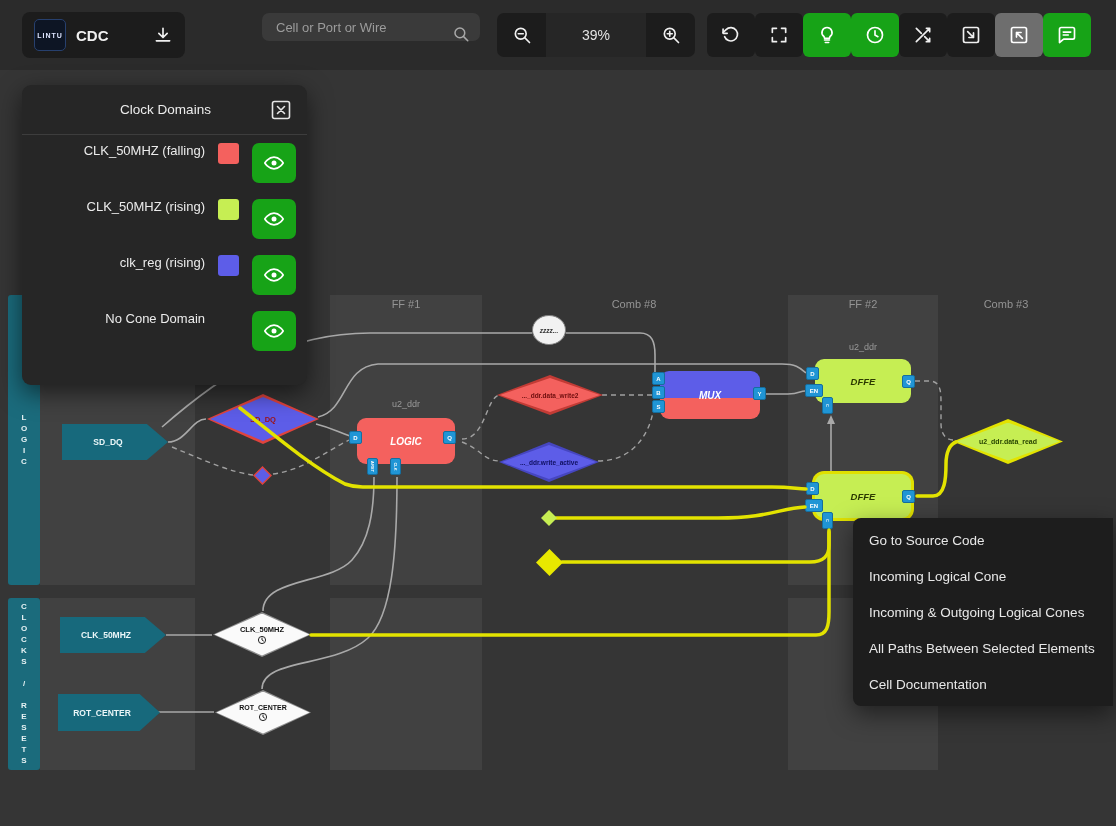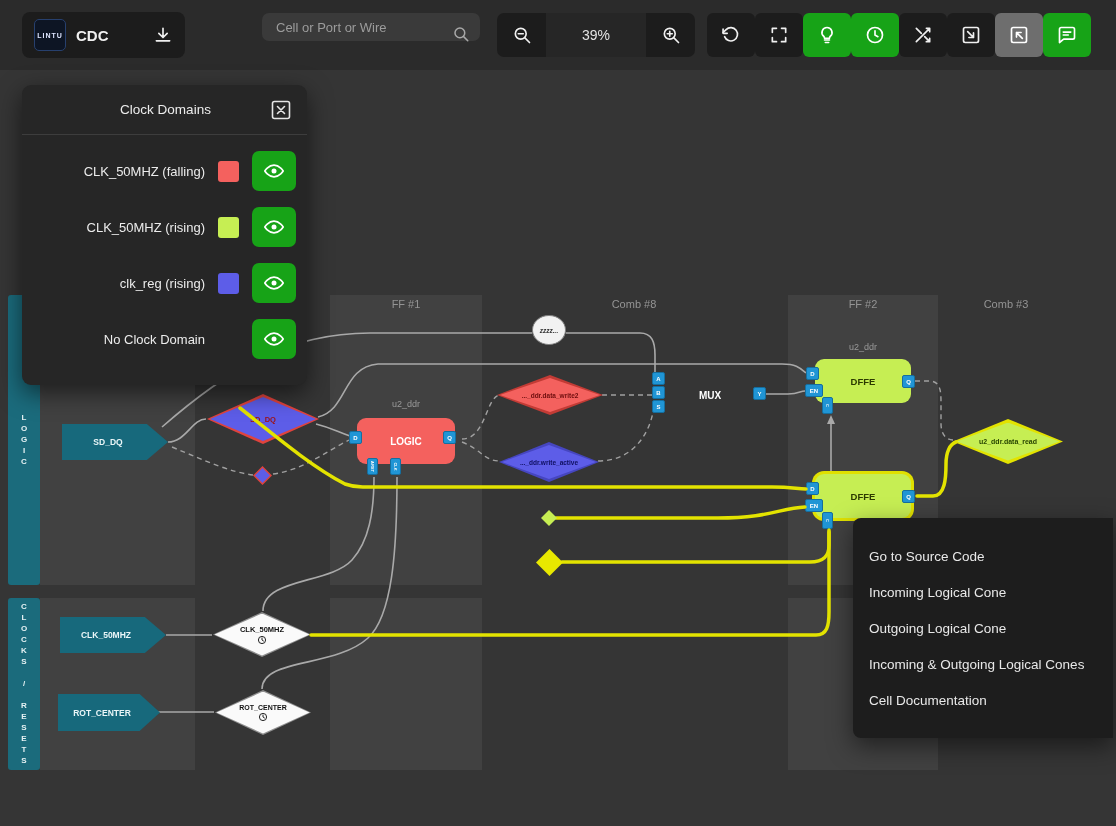--- a/index.html
+++ b/index.html
@@ -26,21 +26,21 @@
   .btnrow { position:absolute; left:707px; top:13px; display:flex; }
   .btn { width:48px; height:44px; background:#1c1c1c; border-radius:6px; display:flex; align-items:center; justify-content:center; }
   .btn.green { background:#17a317; }
   .btn.gray { background:#6e6e6e; }
 
   
   #cd-panel { position:absolute; left:22px; top:85px; width:285px; height:300px; background:#262626;
     border-radius:9px; box-shadow:0 8px 24px rgba(0,0,0,.55); z-index:50; }
   #cd-panel .title-row { height:50px; display:flex; align-items:center; padding:0 14px; border-bottom:1px solid #3d3d3d; }
   #cd-panel .title { flex:1; text-align:center; color:#ececec; font-size:13.5px; padding-left:26px; }
-  .cd-row { height:56px; display:flex; align-items:center; justify-content:flex-end; gap:13px; padding-right:11px; }
+  .cd-row { height:56px; display:flex; justify-content:flex-end; gap:13px; padding-right:11px; }
   .cd-label { color:#ececec; font-size:13px; }
   .sw { width:21px; height:21px; border-radius:3px; }
   .sw0 { background:#f4615e; } .sw1 { background:#c6ee53; } .sw2 { background:#5d5de8; }
   .sw.empty { visibility:hidden; }
   .eye-btn { width:44px; height:40px; border-radius:7px; background:#17a317; display:flex; align-items:center; justify-content:center; }
 
   
   #canvas { position:absolute; inset:0; }
   .col { position:absolute; background:#414141; z-index:1; }
   .lane { position:absolute; width:32px; background:#1b6b7c; border-radius:3px; z-index:1;
@@ -57,38 +57,38 @@
     display:flex; align-items:center; justify-content:center; }
   .port span { color:#eaf6f8; font-weight:bold; font-size:8.5px; padding-right:14px; }
 
   .dia { position:absolute; z-index:3; }
   .dia .outer { position:absolute; inset:0; clip-path:polygon(50% 0,100% 50%,50% 100%,0 50%); }
   .dia .inner { position:absolute; inset:3px; clip-path:polygon(50% 0,100% 50%,50% 100%,0 50%);
     display:flex; flex-direction:column; align-items:center; justify-content:center; gap:1px; }
   .dia span { font-weight:bold; }
 
   .cell { position:absolute; border-radius:9px; display:flex; align-items:center; justify-content:center; z-index:3; }
-  .cell span { font-weight:bold; }
+  .cell span { font-style:italic; font-weight:bold; }
 
   .pin { position:absolute; width:13px; height:13px; background:#2095d5; border:1px solid #156e9e;
     border-radius:2px; color:#fff; font-size:6px; font-weight:bold; display:flex; align-items:center;
     justify-content:center; z-index:4; }
   .pin.wide { width:18px; }
   .pin.v { width:11px; height:17px; }
   .pin.v span { transform:rotate(90deg); font-size:4px; white-space:nowrap; }
 
   .mini-dia { position:absolute; clip-path:polygon(50% 0,100% 50%,50% 100%,0 50%); z-index:5; }
 
   .zz { position:absolute; width:34px; height:30px; background:#f2f2f2; border:1.5px solid #808080;
     border-radius:50%; display:flex; align-items:center; justify-content:center; z-index:3; }
   .zz span { font-style:italic; font-weight:bold; font-size:6.5px; color:#333; }
 
   
   #ctx-menu { position:absolute; left:853px; top:518px; width:260px; background:#1d1d1d;
-    border-radius:8px 0 0 8px; padding:20px 0; z-index:60; box-shadow:0 8px 24px rgba(0,0,0,.5); }
+    border-radius:8px 0 0 8px; padding:4px 0; z-index:60; box-shadow:0 8px 24px rgba(0,0,0,.5); }
   .ctx-item { height:36px; display:flex; align-items:center; padding-left:16px; color:#e8e8e8; font-size:13.5px; }
 </style>
 </head>
 <body>
 
 <div id="canvas">
 
   <div class="lane" style="left:8px;top:295px;height:290px">
       <span>LOGIC</span>
     </div>
@@ -179,21 +179,21 @@
       <span style="color:#6e0e0e;font-size:6.5px">..._ddr.data_write2</span>
     </div>
   </div>
   <div class="dia" style="left:499px;top:442px;width:100px;height:40px">
     <div class="outer" style="background:#4646c0"></div>
     <div class="inner" style="background:#5d5de8">
       <span style="color:#0f0f60;font-size:6.5px">..._ddr.write_active</span>
     </div>
   </div>
 
-  <div class="cell" style="left:660px;top:371px;width:100px;height:48px;overflow:hidden;flex-direction:row;align-items:stretch;justify-content:flex-start">
+  <div class="cell" style="left:660px;top:371px;width:100px;height:48px;overflow:hidden;flex-direction:column;align-items:stretch;justify-content:flex-start">
     <div style="height:27px;background:#5d5de8"></div>
     <div style="height:21px;background:#f4615e"></div>
     <span style="position:absolute;inset:0;display:flex;align-items:center;justify-content:center;color:#fff;font-size:10px">MUX</span>
   </div>
   <div class="pin" style="left:652px;top:372px">A</div>
   <div class="pin" style="left:652px;top:386px">B</div>
   <div class="pin" style="left:652px;top:400px">S</div>
   <div class="pin" style="left:753px;top:387px">Y</div>
 
   <div class="group-label" style="left:815px;top:342px;width:96px">u2_ddr</div>
@@ -375,31 +375,31 @@
       <span class="cd-label">clk_reg (rising)</span>
       <div class="sw sw2"></div>
       <div class="eye-btn">
         <svg width="20" height="16" viewBox="0 0 24 18">
           <path d="M1 9s4-7 11-7 11 7 11 7-4 7-11 7S1 9 1 9z" fill="none" stroke="#fff" stroke-width="2"></path>
           <circle cx="12" cy="9" r="3" fill="#fff"></circle>
         </svg>
       </div>
     </div>
     <div class="cd-row">
-      <span class="cd-label">No Clock Domain</span>
+      <span class="cd-label">No Cone Domain</span>
       <div class="sw empty"></div>
       <div class="eye-btn">
         <svg width="20" height="16" viewBox="0 0 24 18">
           <path d="M1 9s4-7 11-7 11 7 11 7-4 7-11 7S1 9 1 9z" fill="none" stroke="#fff" stroke-width="2"></path>
           <circle cx="12" cy="9" r="3" fill="#fff"></circle>
         </svg>
       </div>
     </div>
   </div>
 </div>
 
 <div id="ctx-menu">
   <div class="ctx-item">Go to Source Code</div>
   <div class="ctx-item">Incoming Logical Cone</div>
-  <div class="ctx-item">Outgoing Logical Cone</div>
   <div class="ctx-item">Incoming &amp; Outgoing Logical Cones</div>
+  <div class="ctx-item">All Paths Between Selected Elements</div>
   <div class="ctx-item">Cell Documentation</div>
 </div>
 
 </body></html>

